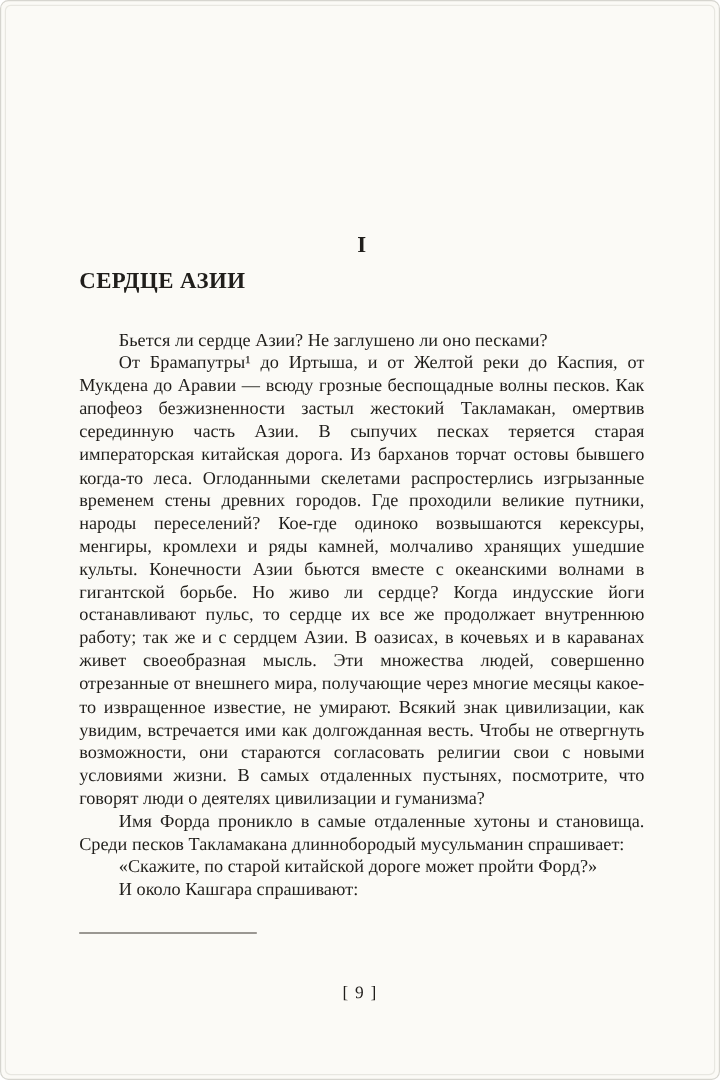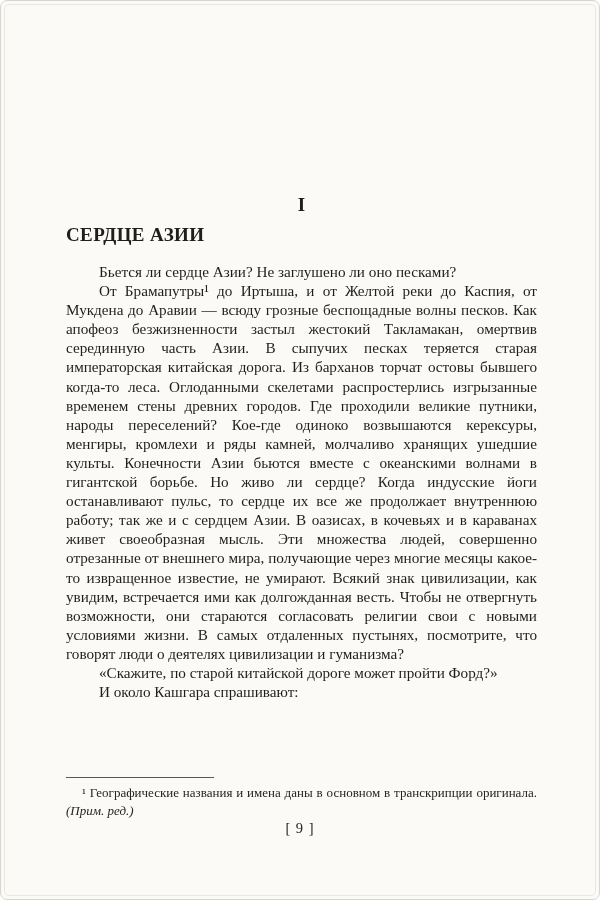--- a/index.html
+++ b/index.html
@@ -43,21 +43,21 @@
     margin: 0;
   }
   .chapter-title {
     font-weight: bold;
     font-size: 19px;
     line-height: 22px;
     letter-spacing: 0.4px;
     margin: 8px 0 0 0;
   }
   .body-text {
-    margin-top: 16px;
+    margin-top: 28px;
     font-size: 15.2px;
     line-height: 19.1px;
     text-align: justify;
   }
   .body-text p {
     margin: 0;
     text-indent: 33px;
   }
   .footnote-area {
     position: absolute;
@@ -98,25 +98,24 @@
 <div class="page">
   <div class="inner-frame"></div>
 
   <div class="content">
     <p class="chapter-number">I</p>
     <p class="chapter-title">СЕРДЦЕ АЗИИ</p>
 
     <div class="body-text">
       <p>Бьется ли сердце Азии? Не заглушено ли оно песками?</p>
       <p>От Брамапутры¹ до Иртыша, и от Желтой реки до Каспия, от Мукдена до Аравии — всюду грозные беспощадные волны песков. Как апофеоз безжизненности застыл жестокий Такламакан, омертвив серединную часть Азии. В сыпучих песках теряется старая императорская китайская дорога. Из барханов торчат остовы бывшего когда-то леса. Оглоданными скелетами распростерлись изгрызанные временем стены древних городов. Где проходили великие путники, народы переселений? Кое-где одиноко возвышаются керексуры, менгиры, кромлехи и ряды камней, молчаливо хранящих ушедшие культы. Конечности Азии бьются вместе с океанскими волнами в гигантской борьбе. Но живо ли сердце? Когда индусские йоги останавливают пульс, то сердце их все же продолжает внутреннюю работу; так же и с сердцем Азии. В оазисах, в кочевьях и в караванах живет своеобразная мысль. Эти множества людей, совершенно отрезанные от внешнего мира, получающие через многие месяцы какое-то извращенное известие, не умирают. Всякий знак цивилизации, как увидим, встречается ими как долгожданная весть. Чтобы не отвергнуть возможности, они стараются согласовать религии свои с новыми условиями жизни. В самых отдаленных пустынях, посмотрите, что говорят люди о деятелях цивилизации и гуманизма?</p>
+      <p>Имя Форда проникло в самые отдаленные хутоны и становища. Среди песков Такламакана длиннобородый мусульманин спрашивает:</p>
       <p>«Скажите, по старой китайской дороге может пройти Форд?»</p>
       <p>И около Кашгара спрашивают:</p>
     </div>
   </div>
 
   <div class="footnote-area">
     <hr class="footnote-rule">
-    <p><span>¹ Географические названия и имена даны в основном в транскрипции оригинала.</span>
-      <i>(Прим. ред.)</i></p>
   </div>
 
   <div class="page-number">[ 9 ]</div>
 </div>
 
 </body></html>

